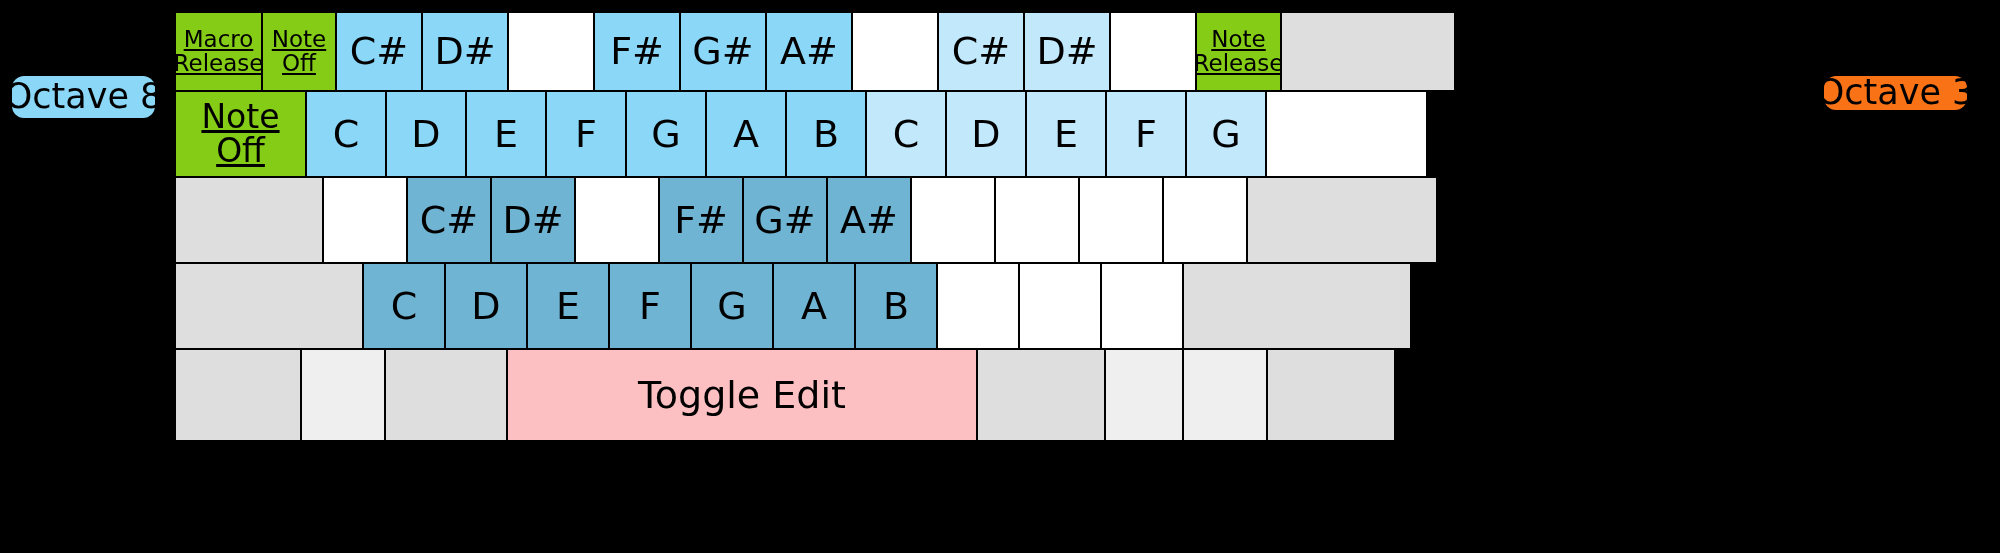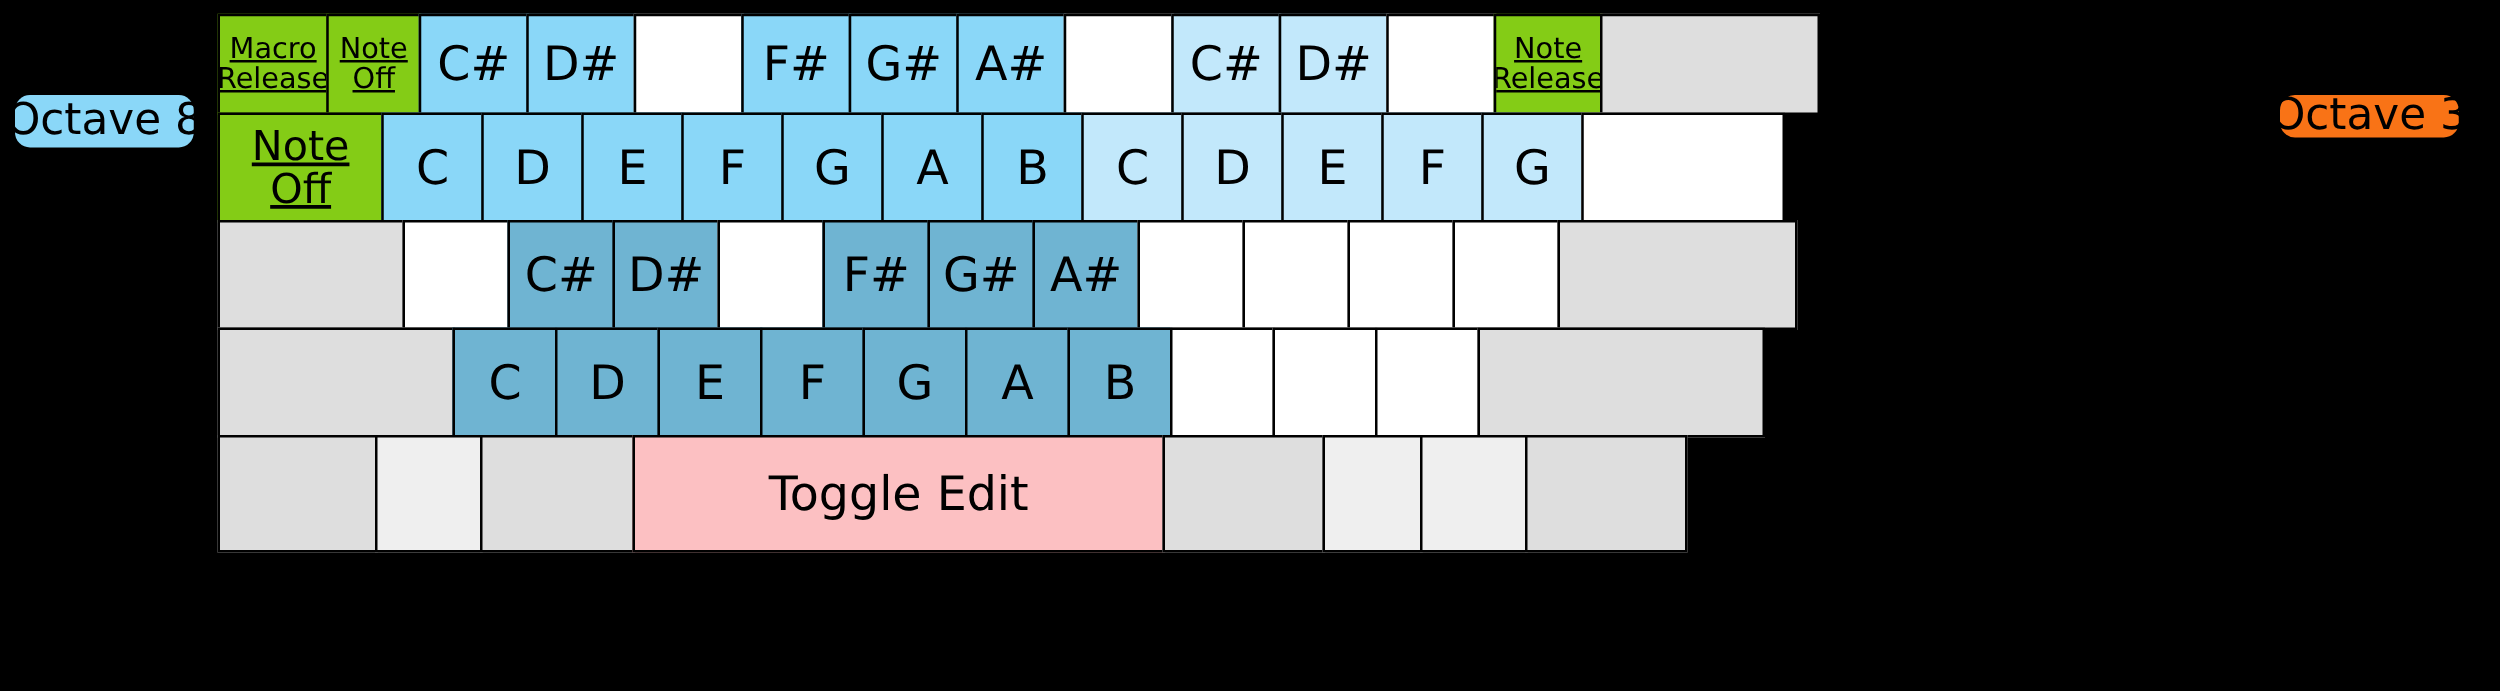--- a/index.html
+++ b/index.html
@@ -136,21 +136,21 @@
         <div class="key c-blue1" style="width: 84px;">B</div>
         <div class="key c-white" style="width: 84px;"></div>
         <div class="key c-white" style="width: 84px;"></div>
         <div class="key c-white" style="width: 84px;"></div>
         <div class="key c-gray" style="width: 230px;"></div>
       </div>
       <div class="krow r5">
         <div class="key c-gray" style="width: 128px;"></div>
         <div class="key c-gray2" style="width: 86px;"></div>
         <div class="key c-gray" style="width: 124px;"></div>
-        <div class="key c-pink" style="width: 426px;">Toggle Edit</div>
+        <div class="key c-pink" style="width: 472px;">Toggle Edit</div>
         <div class="key c-gray" style="width: 130px;"></div>
         <div class="key c-gray2" style="width: 80px;"></div>
         <div class="key c-gray2" style="width: 86px;"></div>
         <div class="key c-gray" style="width: 130px;"></div>
       </div>
     </div>
 
   <div class="pill" id="pill-oct2">Octave 8</div>
   <div class="pill" id="pill-oct3">Octave 3</div>
 

